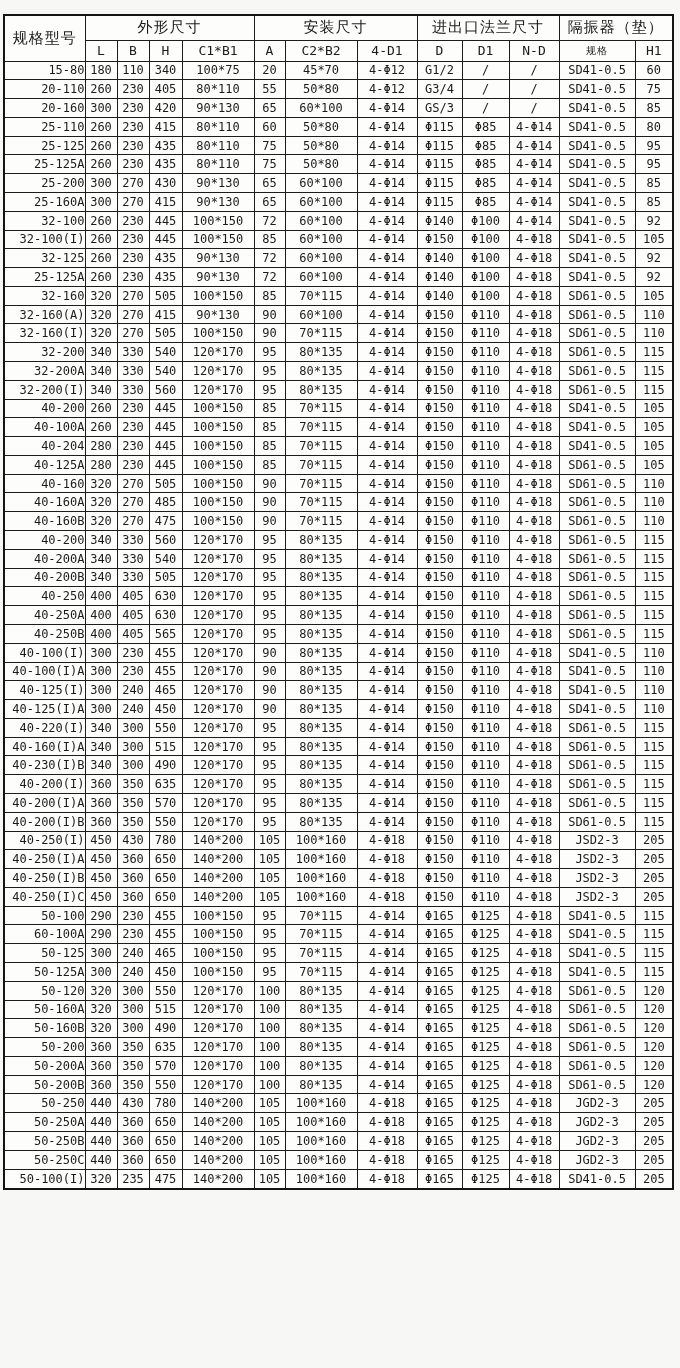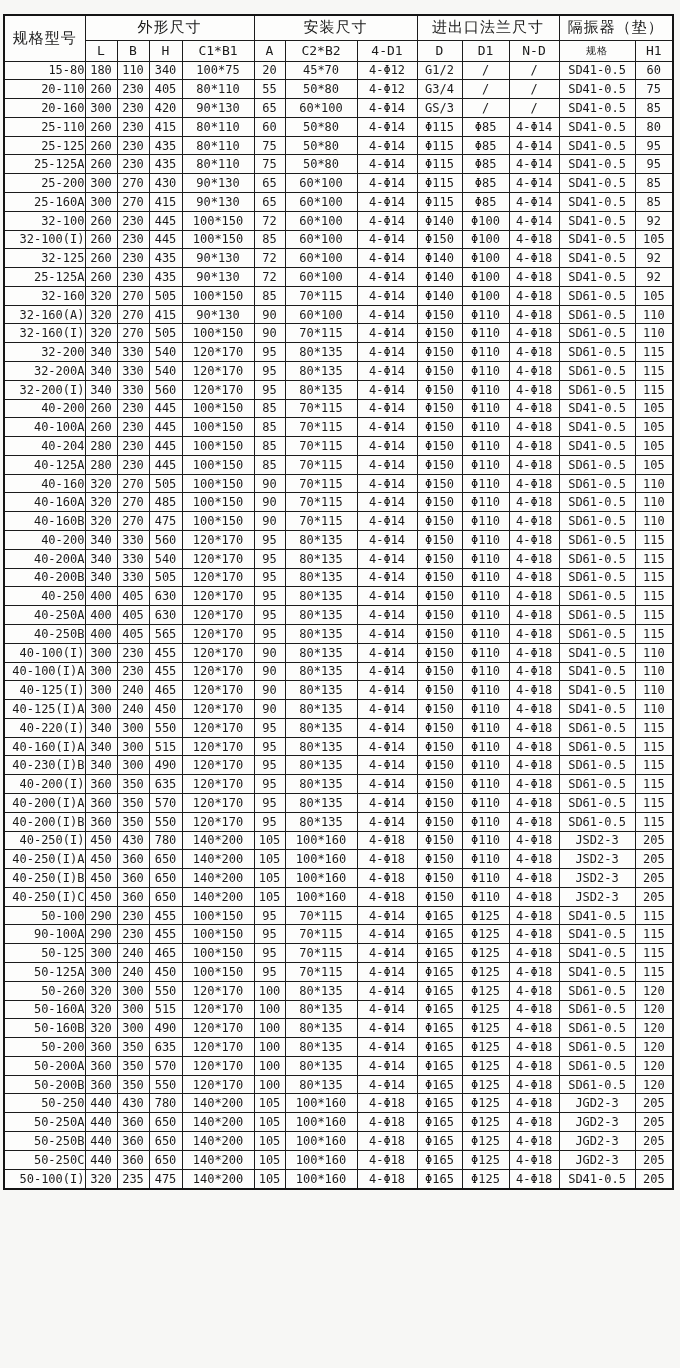--- a/index.html
+++ b/index.html
@@ -761,21 +761,21 @@
         <td>95</td>
         <td>70*115</td>
         <td>4-Φ14</td>
         <td>Φ165</td>
         <td>Φ125</td>
         <td>4-Φ18</td>
         <td>SD41-0.5</td>
         <td>115</td>
       </tr>
       <tr>
-        <td class="rowlabel">90-100A</td>
+        <td class="rowlabel">60-100A</td>
         <td>290</td>
         <td>230</td>
         <td>455</td>
         <td>100*150</td>
         <td>95</td>
         <td>70*115</td>
         <td>4-Φ14</td>
         <td>Φ165</td>
         <td>Φ125</td>
         <td>4-Φ18</td>
@@ -806,21 +806,21 @@
         <td>95</td>
         <td>70*115</td>
         <td>4-Φ14</td>
         <td>Φ165</td>
         <td>Φ125</td>
         <td>4-Φ18</td>
         <td>SD41-0.5</td>
         <td>115</td>
       </tr>
       <tr>
-        <td class="rowlabel">50-260</td>
+        <td class="rowlabel">50-120</td>
         <td>320</td>
         <td>300</td>
         <td>550</td>
         <td>120*170</td>
         <td>100</td>
         <td>80*135</td>
         <td>4-Φ14</td>
         <td>Φ165</td>
         <td>Φ125</td>
         <td>4-Φ18</td>

